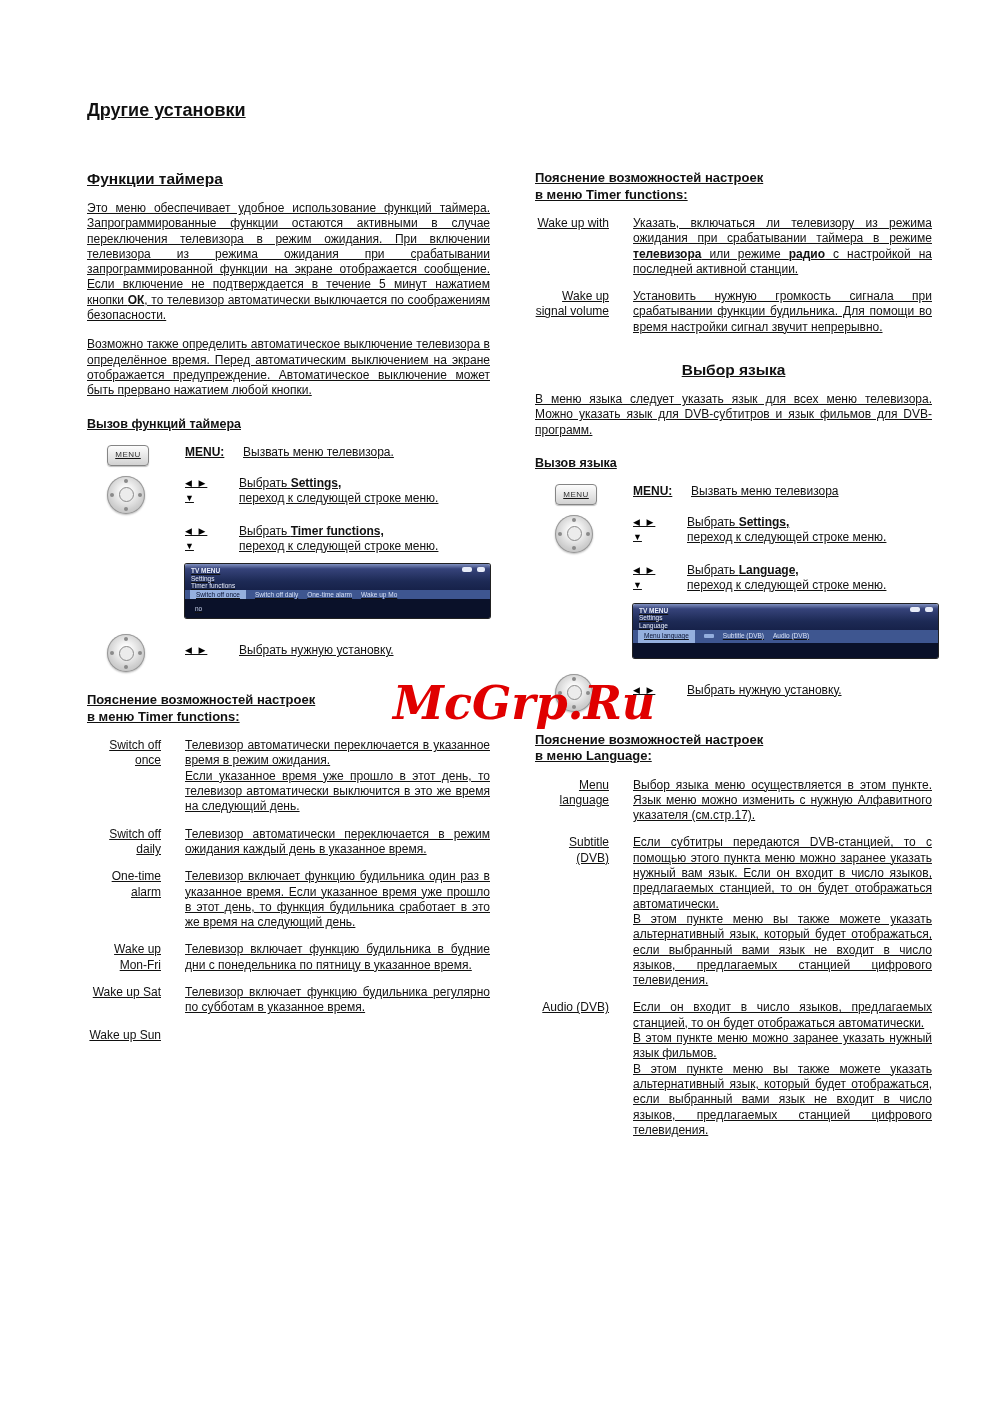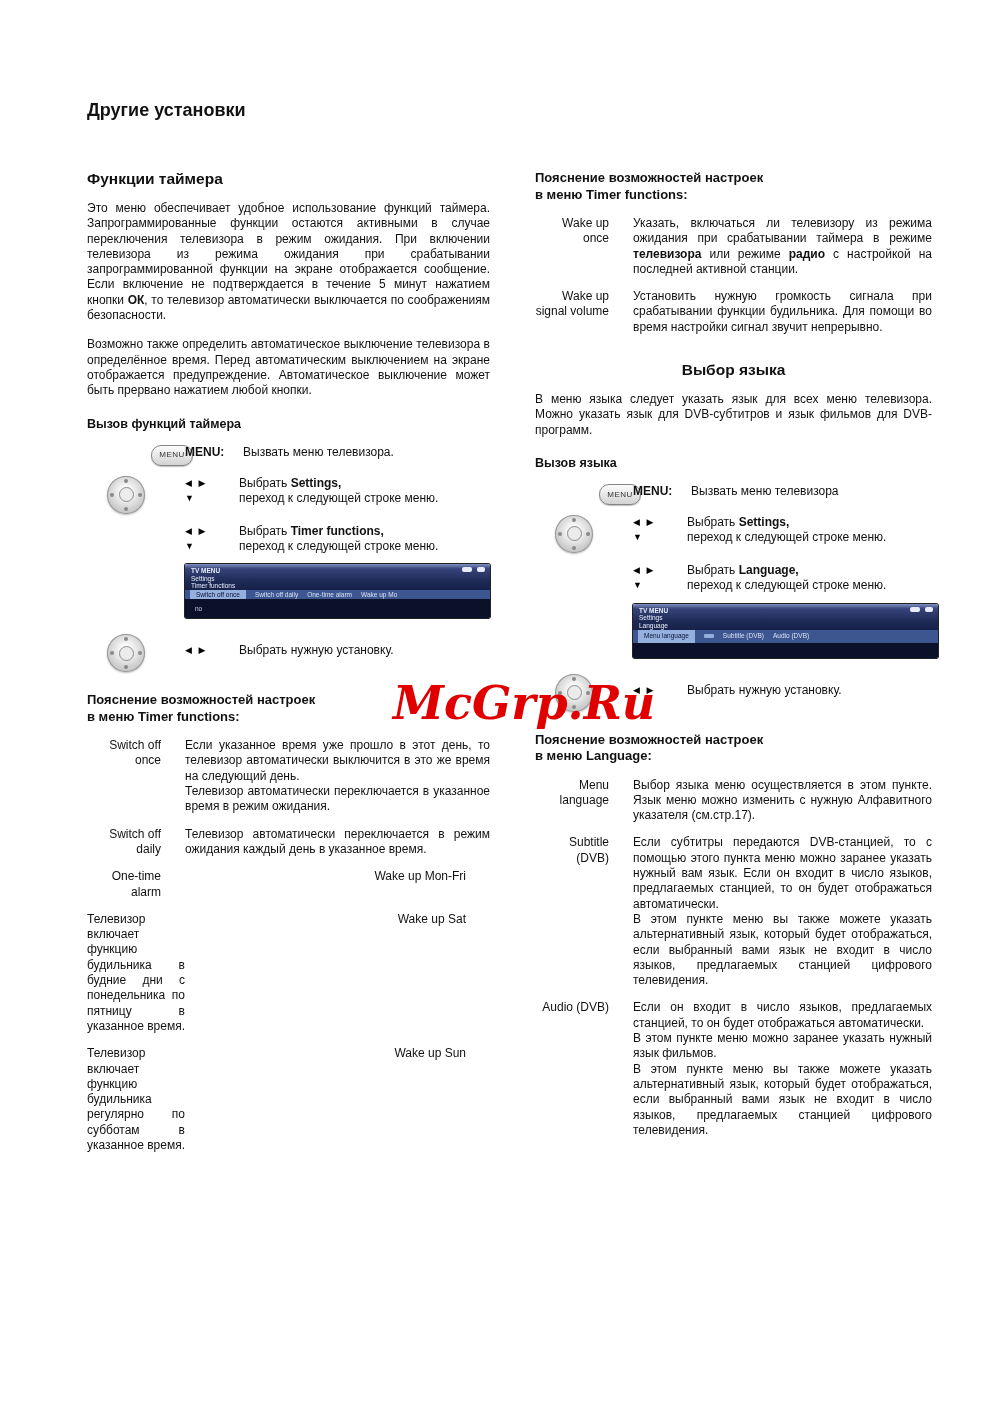--- a/index.html
+++ b/index.html
@@ -1,21 +1,21 @@
 <!DOCTYPE html>
 <html><head>
 <meta charset="utf-8">
 <style>
   html,body{margin:0;padding:0;background:#fff;}
   .page{
     position:relative;width:1000px;height:1415px;margin:0 auto;background:#ffffff;
     font-family:"Liberation Sans",sans-serif;font-size:12px;line-height:15.3px;color:#111;
     overflow:hidden;
   }
-  .sheet{padding:100px 68px 0 87px;box-sizing:border-box;}
+  .sheet{padding:100px 68px 0 87px;box-sizing:border-box;text-decoration:underline;}
   h1{font-size:18px;font-weight:bold;margin:0 0 50px 0;line-height:20px;}
   h2{font-size:15.5px;font-weight:bold;margin:0 0 13px 0;line-height:18px;}
   h3{font-size:12.5px;font-weight:bold;margin:18px 0 13px 0;line-height:15px;}
   .h-expl{font-size:13px;font-weight:bold;line-height:16.5px;margin:20px 0 13px 0;}
   .mt0{margin-top:0;}
   .just{text-align:justify;}
   p{margin:0 0 14px 0;}
   .cols{display:flex;gap:45px;align-items:flex-start;}
   .col-left{flex:0 0 403px;width:403px;}
   .col-right{flex:1;min-width:0;}
@@ -26,24 +26,24 @@
   .menu-label{flex:0 0 58px;width:58px;font-weight:bold;}
   .arrows-col{flex:0 0 54px;width:54px;font-size:9px;line-height:15.3px;color:#000;}
   .arrows-col .lr{letter-spacing:2px;}
   .step-text{flex:1;min-width:0;}
   .blk{display:block;}
   .blk:empty{display:none;}
   .step4 .arrows-col,.step4 .step-text{padding-top:9px;}
 
   
   .menubtn{
-    width:40px;height:19px;border:1px solid #858585;border-radius:10px;
+    width:40px;height:19px;border:1px solid #858585;border-radius:4px;
     background:linear-gradient(#fdfdfd,#d2d2d2);
     display:flex;align-items:center;justify-content:center;
-    font-size:8px;letter-spacing:.5px;color:#333;box-shadow:0 1px 1px rgba(0,0,0,.25);margin-left:44px;
+    font-size:8px;letter-spacing:.5px;color:#333;box-shadow:0 1px 1px rgba(0,0,0,.25);
   }
 
   
   .dpad{
     width:38px;height:38px;border-radius:50%;position:relative;
     background:radial-gradient(circle at 50% 42%,#fcfcfc 0 16%,#ececec 32%,#cecece 62%,#b7b7b7 100%);
     box-shadow:inset 0 0 0 1px #979797,0 1px 2px rgba(0,0,0,.28);
   }
   .dpad::before{
     content:"";position:absolute;left:50%;top:50%;width:13px;height:13px;margin:-7.5px 0 0 -7.5px;
@@ -171,30 +171,33 @@
         </div>
 
         <div class="h-expl">
           <div>Пояснение возможностей настроек</div>
           <div>в меню Timer functions:</div>
         </div>
 
         <div class="defs">
           <div class="term">Switch off once</div>
           <div class="def">
+              <span class="blk">Телевизор автоматически переключается в указанное время в режим ожидания.</span>
               <span class="blk">Если указанное время уже прошло в этот день, то телевизор автоматически выключится в это же время на следующий день.</span>
-              <span class="blk">Телевизор автоматически переключается в указанное время в режим ожидания.</span>
             </div>
 
           <div class="term">Switch off daily</div>
           <div class="def">
               <span class="blk">Телевизор автоматически переключается в режим ожидания каждый день в указанное время.</span>
             </div>
 
           <div class="term">One-time alarm</div>
+          <div class="def">
+              <span class="blk">Телевизор включает функцию будильника один раз в указанное время. Если указанное время уже прошло в этот день, то функция будильника сработает в это же время на следующий день.</span>
+            </div>
 
           <div class="term">Wake up Mon-Fri</div>
           <div class="def">
               <span class="blk">Телевизор включает функцию будильника в будние дни с понедельника по пятницу в указанное время.</span>
             </div>
 
           <div class="term">Wake up Sat</div>
           <div class="def">
               <span class="blk">Телевизор включает функцию будильника регулярно по субботам в указанное время.</span>
             </div>
@@ -203,21 +206,21 @@
         </div>
       </div>
 
       <div class="col-right">
         <div class="h-expl mt0">
           <div>Пояснение возможностей настроек</div>
           <div>в меню Timer functions:</div>
         </div>
 
         <div class="defs">
-          <div class="term">Wake up once</div>
+          <div class="term">Wake up with</div>
           <div class="def"><span>Указать, включаться ли телевизору из режима ожидания при срабатывании таймера в режиме </span><b>телевизора</b><span> или режиме </span><b>радио</b><span> с настройкой на последней активной станции.</span></div>
 
           <div class="term">Wake up signal volume</div>
           <div class="def">
               <span class="blk">Установить нужную громкость сигнала при срабатывании функции будильника. Для помощи во время настройки сигнал звучит непрерывно.</span>
             </div>
         </div>
 
         <h2 style="margin-top:26px;text-align:center;">Выбор языка</h2>
 

